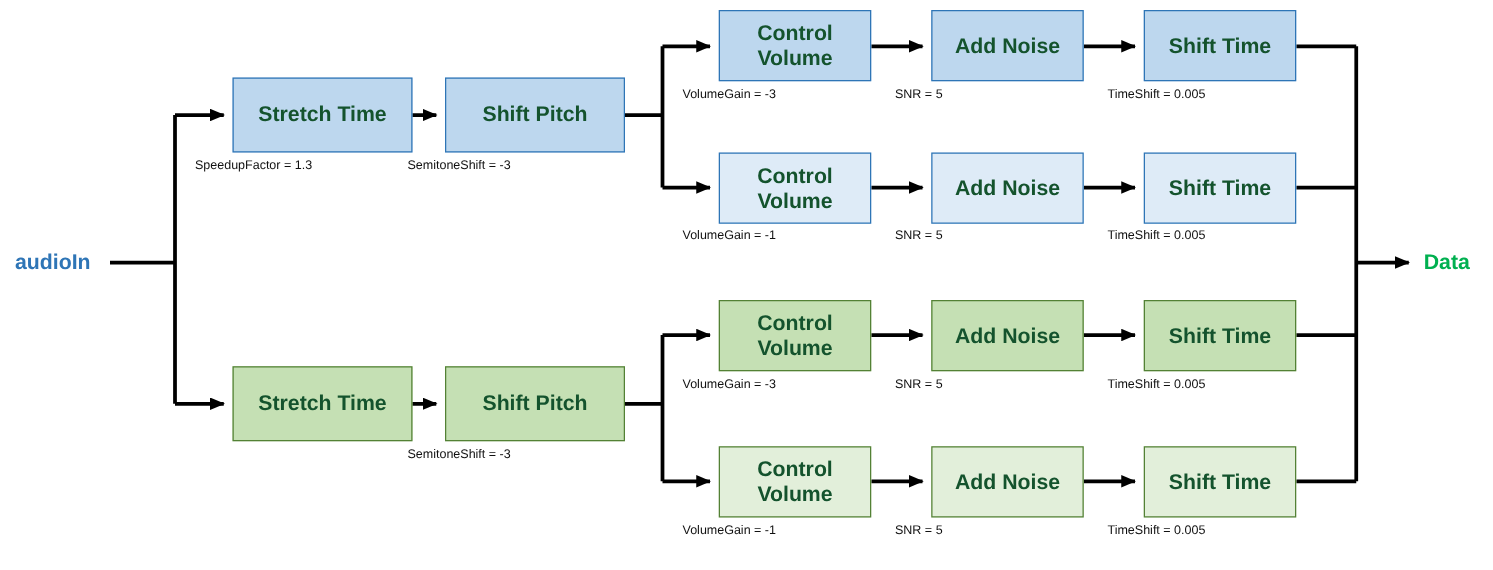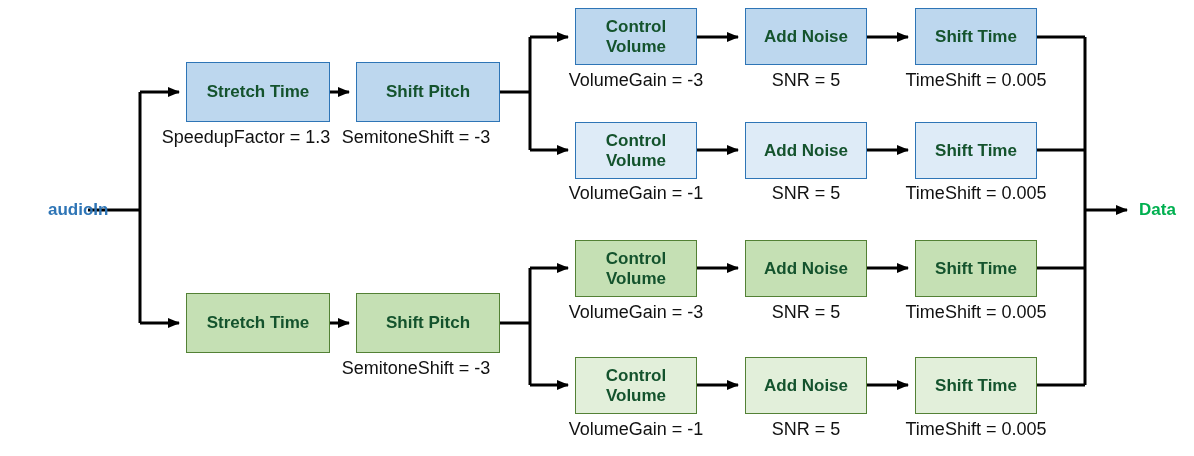--- a/index.html
+++ b/index.html
@@ -19,21 +19,21 @@
     text-align:center;
   }
   .node.sz-a{width:144px;height:60px;}
   .node.sz-b{width:122px;height:57px;}
   .blue-med   {background:#BDD7EE;border:1.6px solid #2E75B6;}
   .blue-light {background:#DEEBF7;border:1.6px solid #2E75B6;}
   .green-med  {background:#C5E0B4;border:1.6px solid #538135;}
   .green-light{background:#E2EFDA;border:1.6px solid #538135;}
   .caption{
     position:absolute;width:180px;
-    text-align:center;font-size:18px;color:#111111;
+    font-size:10px;color:#111111;
   }
   .io-label{
     position:absolute;font-weight:bold;font-size:17px;
   }
   .io-in{color:#2E75B6;}
   .io-out{color:#00B050;text-align:right;}
 </style>
 </head>
 <body>
 
@@ -75,21 +75,21 @@
 
       <path d="M697 385 L738 385" marker-end="url(#arrow)"></path>
       <path d="M867 385 L908 385" marker-end="url(#arrow)"></path>
       <path d="M1037 385 L1085 385"></path>
 
       <path d="M1085 37 L1085 385"></path>
       <path d="M1085 210 L1127 210" marker-end="url(#arrow)"></path>
     </g>
   </svg>
 
-  <div class="io-label io-in" style="left:12px;top:200px;margin-left:36px;">audioIn</div>
+  <div class="io-label io-in" style="left:12px;top:200px;">audioIn</div>
   <div class="io-label io-out" style="left:1139px;top:200px;">Data</div>
 
   <div class="node sz-a blue-med" style="left:186px;top:62px;">
     <span>Stretch Time</span>
   </div>
   <div class="caption" style="left:156px;top:127px;">SpeedupFactor = 1.3</div>
 
   <div class="node sz-a blue-med" style="left:356px;top:62px;">
     <span>Shift Pitch</span>
   </div>

